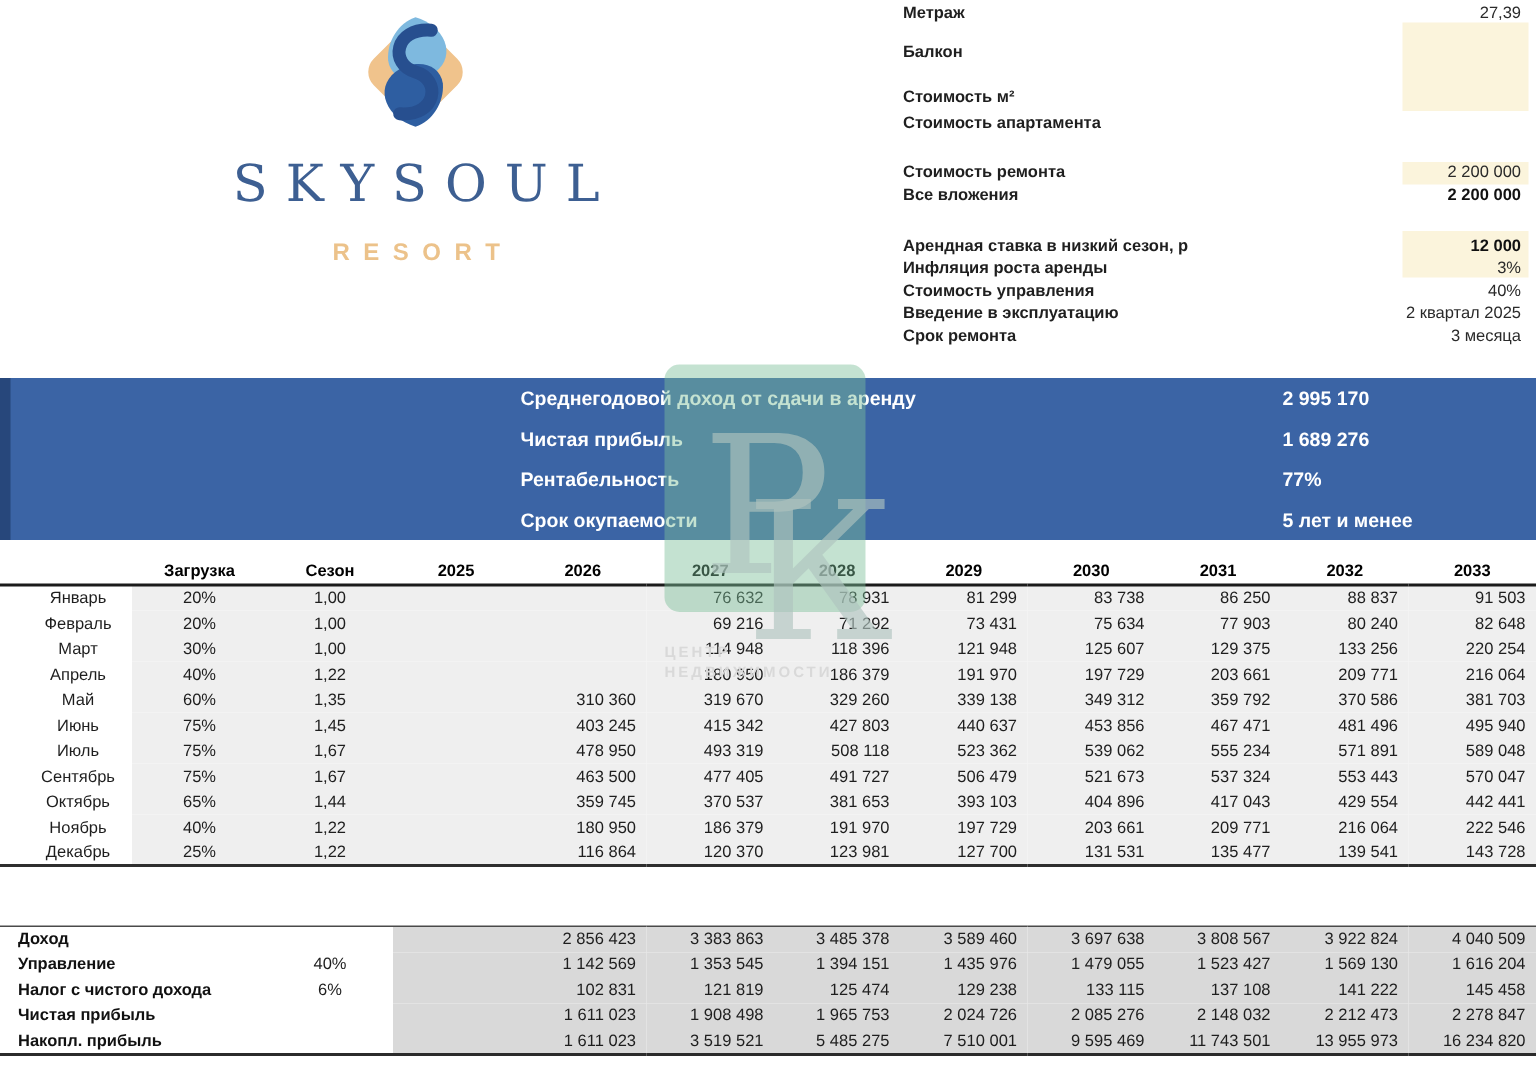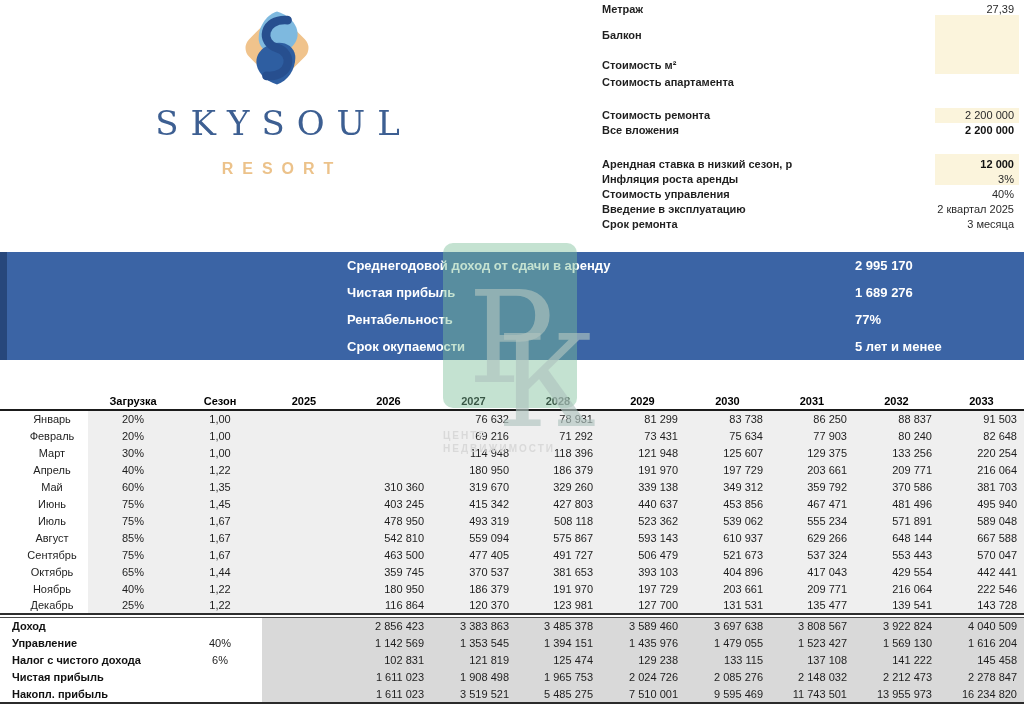--- a/index.html
+++ b/index.html
@@ -41,21 +41,21 @@
   }
   .banner::before {
     content:""; position:absolute; left:0; top:0; width:7px; height:108px; background:#27477B;
   }
   .b-row { position:relative; height:27px; }
   .b-label { position:absolute; left:347px; top:0; line-height:27px; font-size:13px; font-weight:bold; color:#ffffff; white-space:nowrap; }
   .b-value { position:absolute; left:855px; top:0; line-height:27px; font-size:13px; font-weight:bold; color:#ffffff; white-space:nowrap; }
 
   
   table { position:absolute; left:0; width:1024px; border-collapse:collapse; table-layout:fixed; font-size:11px; color:#1e1e1e; }
-  #months-table { top:392px; }
+  #months-table { top:372px; }
   #months-table thead th {
     font-size:11px; font-weight:bold; color:#000; height:18px;
     border-bottom:2px solid #1b1b1b; text-align:center; vertical-align:middle;
   }
   #months-table thead th.h-first { text-align:left; }
   #months-table tbody td { height:17px; vertical-align:middle; }
   #months-table tbody td:not(.c-month) { background:#EFEFEF; }
   #months-table tbody tr:last-child td { border-bottom:2px solid #2e2e2e; }
 
   .c-month { text-align:center; padding-left:16px; }
@@ -294,34 +294,20 @@
         <td class="c-num">478 950</td>
         <td class="c-num">493 319</td>
         <td class="c-num">508 118</td>
         <td class="c-num">523 362</td>
         <td class="c-num">539 062</td>
         <td class="c-num">555 234</td>
         <td class="c-num">571 891</td>
         <td class="c-num">589 048</td>
       </tr>
 
-      <tr>
-        <td class="c-month">Август</td>
-        <td class="c-mid">85%</td>
-        <td class="c-mid">1,67</td>
-        <td class="c-num"></td>
-        <td class="c-num">542 810</td>
-        <td class="c-num">559 094</td>
-        <td class="c-num">575 867</td>
-        <td class="c-num">593 143</td>
-        <td class="c-num">610 937</td>
-        <td class="c-num">629 266</td>
-        <td class="c-num">648 144</td>
-        <td class="c-num">667 588</td>
-      </tr>
 
       <tr>
         <td class="c-month">Сентябрь</td>
         <td class="c-mid">75%</td>
         <td class="c-mid">1,67</td>
         <td class="c-num"></td>
         <td class="c-num">463 500</td>
         <td class="c-num">477 405</td>
         <td class="c-num">491 727</td>
         <td class="c-num">506 479</td>

